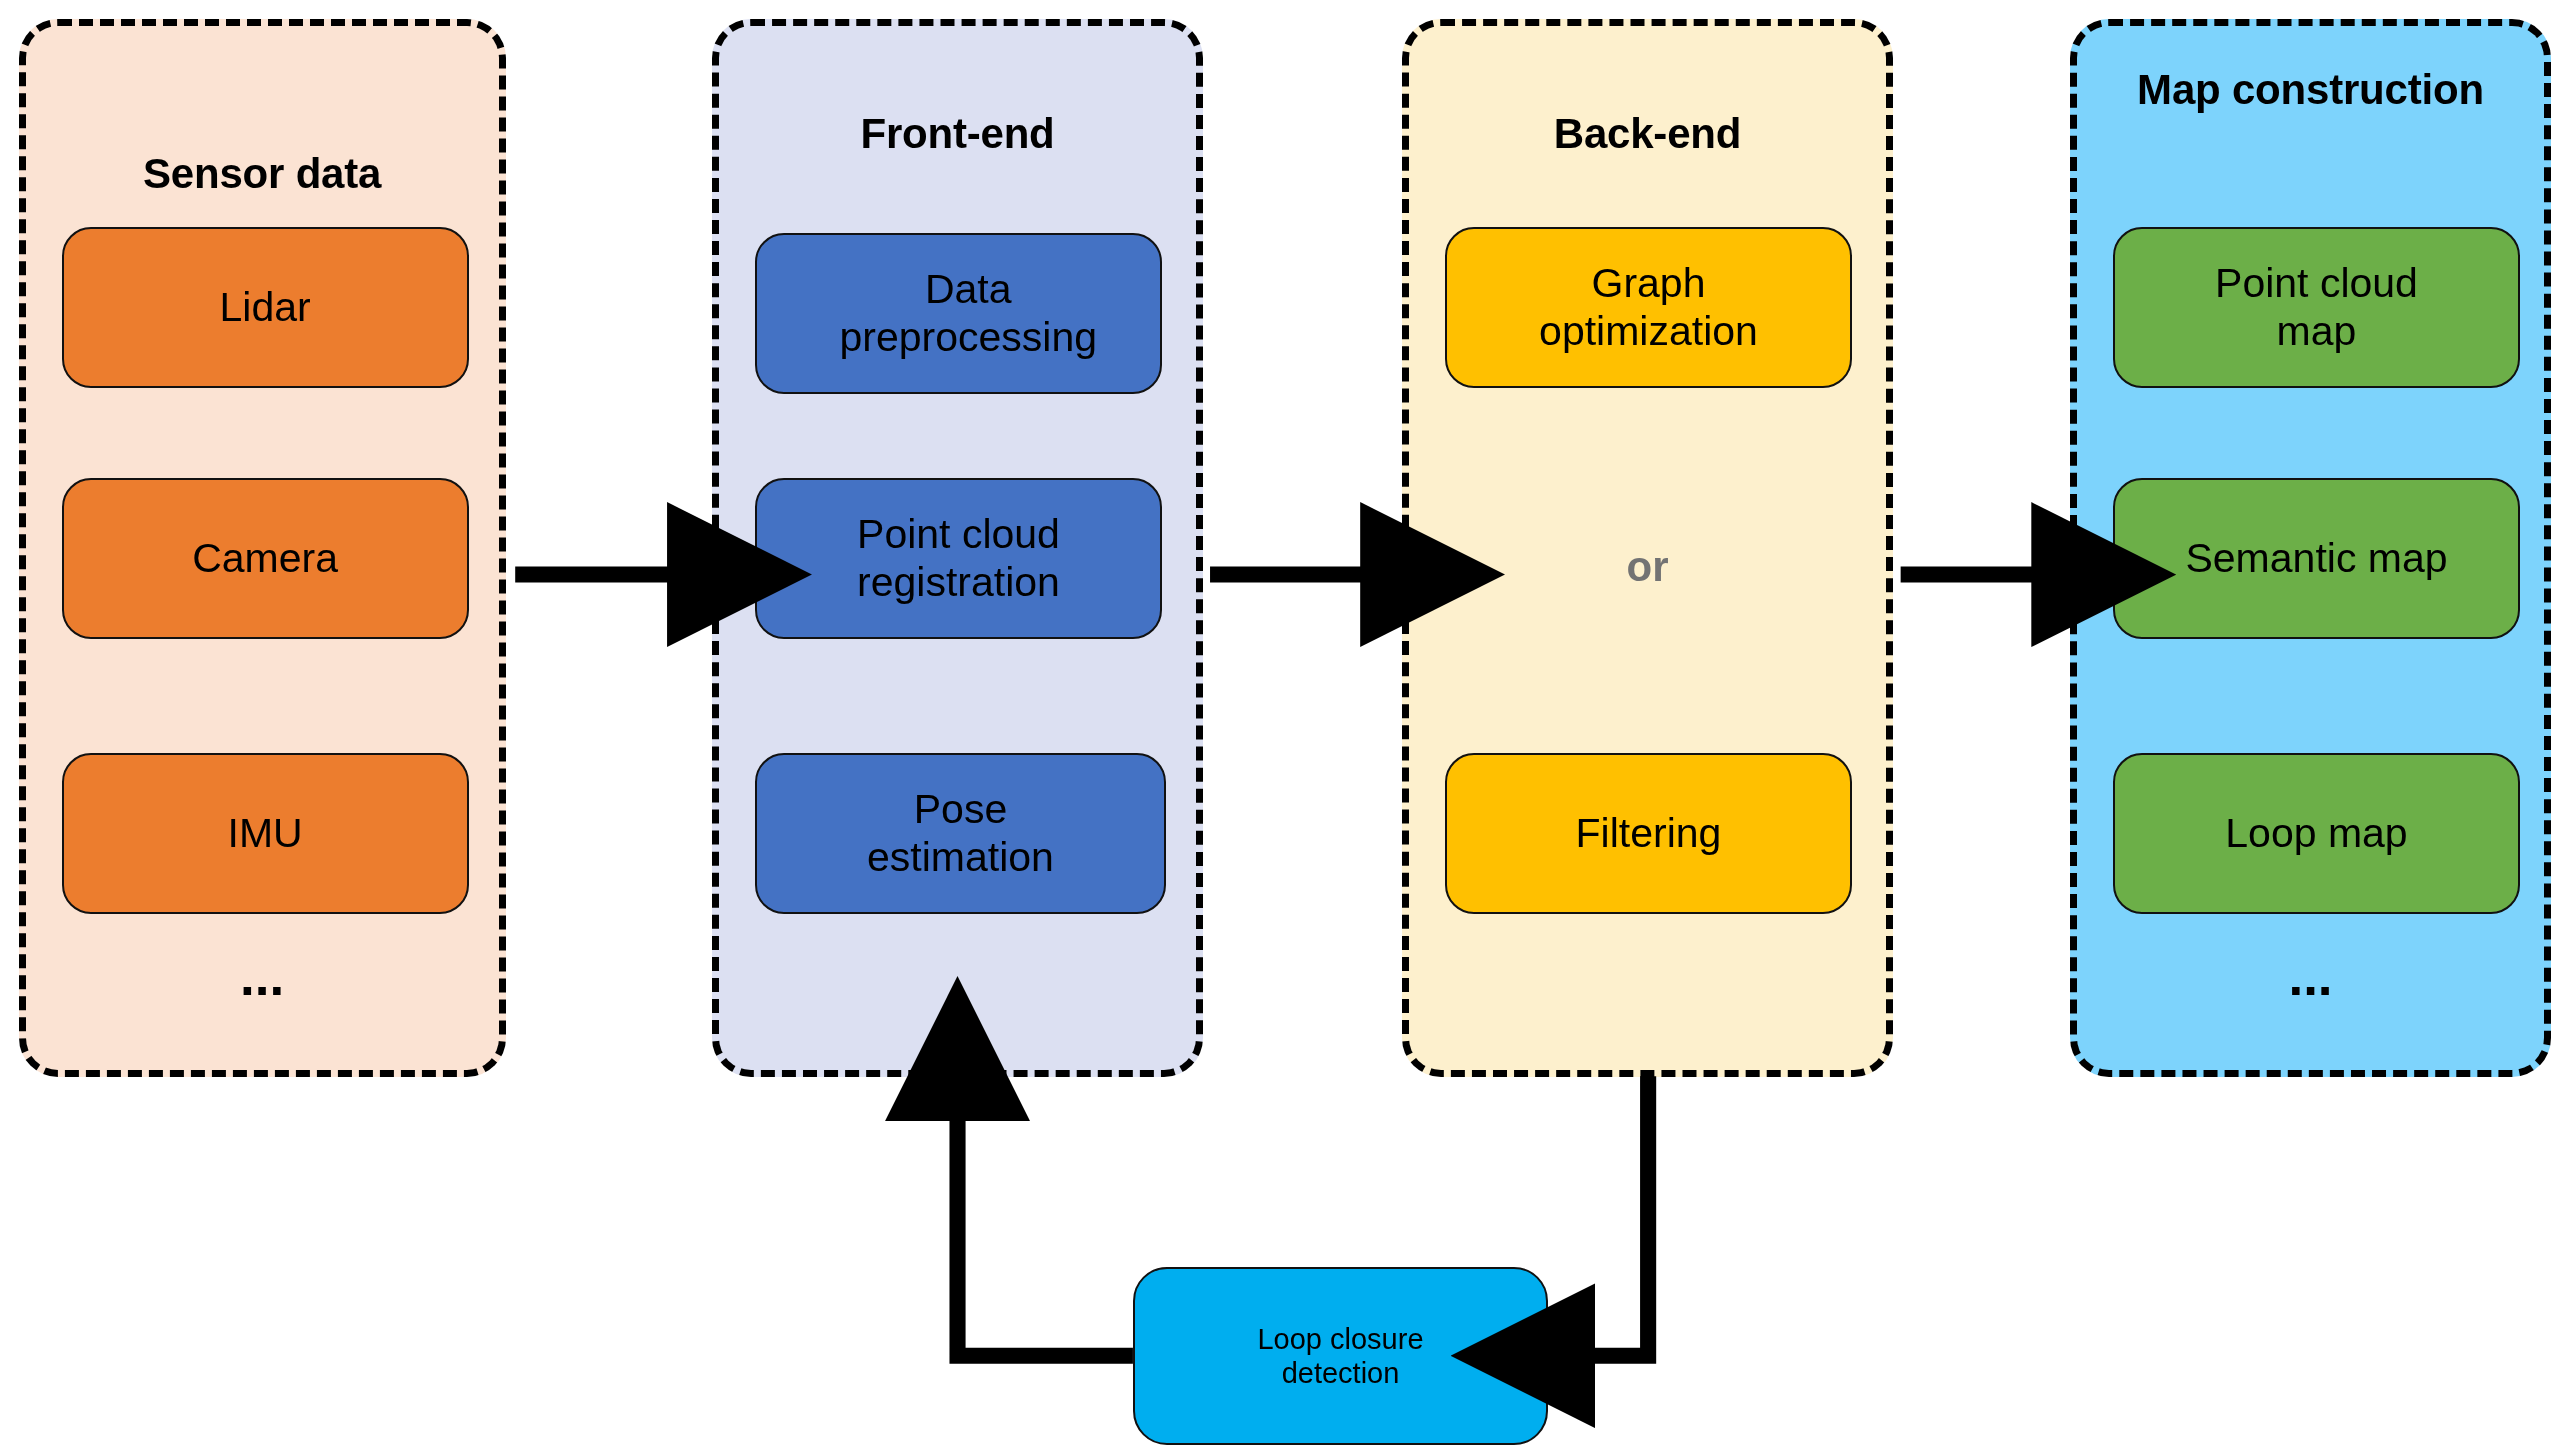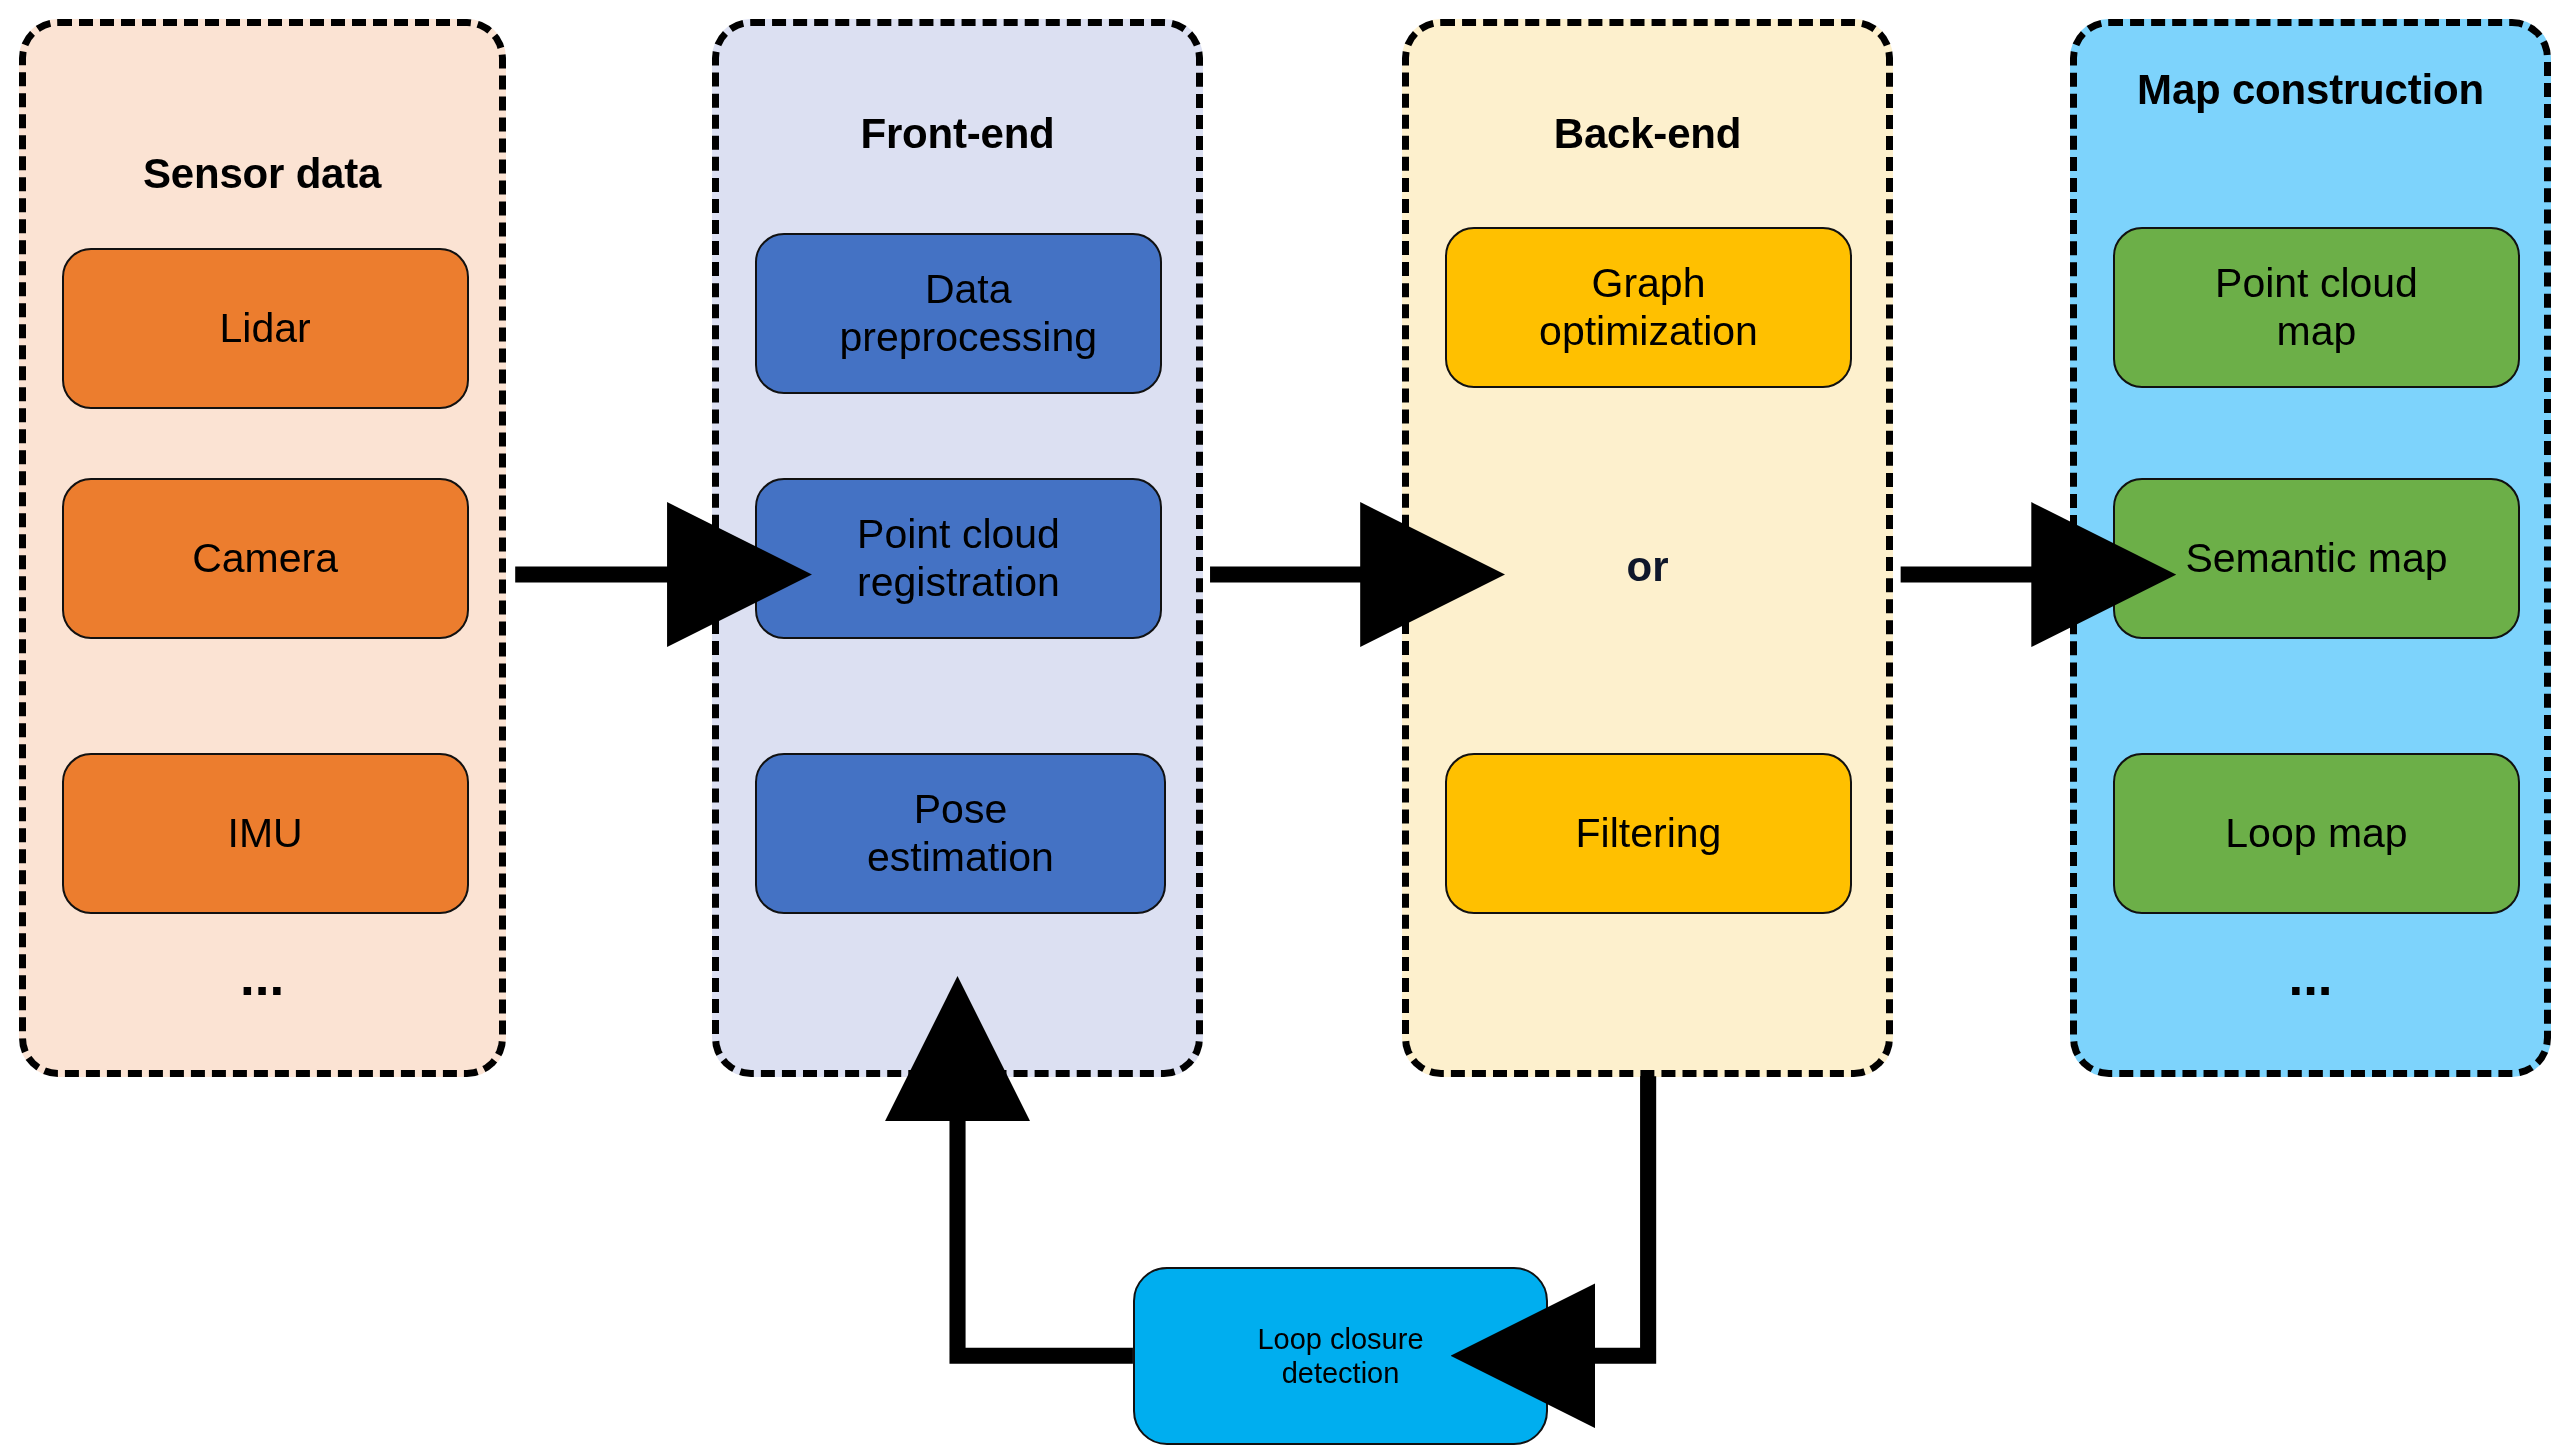--- a/index.html
+++ b/index.html
@@ -80,40 +80,40 @@
   .n-green  { background: #6CAF48; }
   .n-cyan   { background: #00AEEF; border-radius: 34px; }
 
   .or-label {
     position: absolute;
     width: 100%;
     left: 0;
     text-align: center;
     font-weight: bold;
     font-size: 42px;
-    color: #0f172a;
+    color: #737373;
   }
 
   svg.arrows {
     position: absolute;
     left: 0; top: 0;
     width: 2576px;
     height: 1455px;
     pointer-events: none;
   }
 </style>
 </head>
 <body>
 
 <div id="stage">
 
   <div class="panel p-sensor" style="left:18.6px; top:18.6px; width:487px; height:1058px;">
     <div class="panel-title" style="top:85px;margin-top:40px;">Sensor data</div>
 
-    <div class="node n-orange" style="left:36px; top:201px; width:407px; height:161px;margin-top:21px;">
+    <div class="node n-orange" style="left:36px; top:201px; width:407px; height:161px;">
       <span>Lidar</span>
     </div>
 
     <div class="node n-orange" style="left:36px; top:452px; width:407px; height:161px;">
       <span>Camera</span>
     </div>
 
     <div class="node n-orange" style="left:36px; top:727px; width:407px; height:161px;">
       <span>IMU</span>
     </div>

